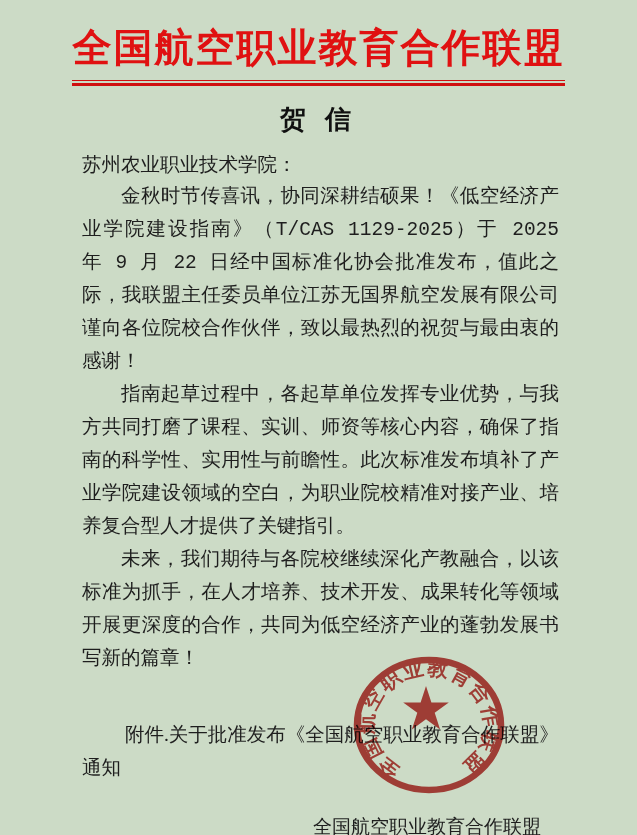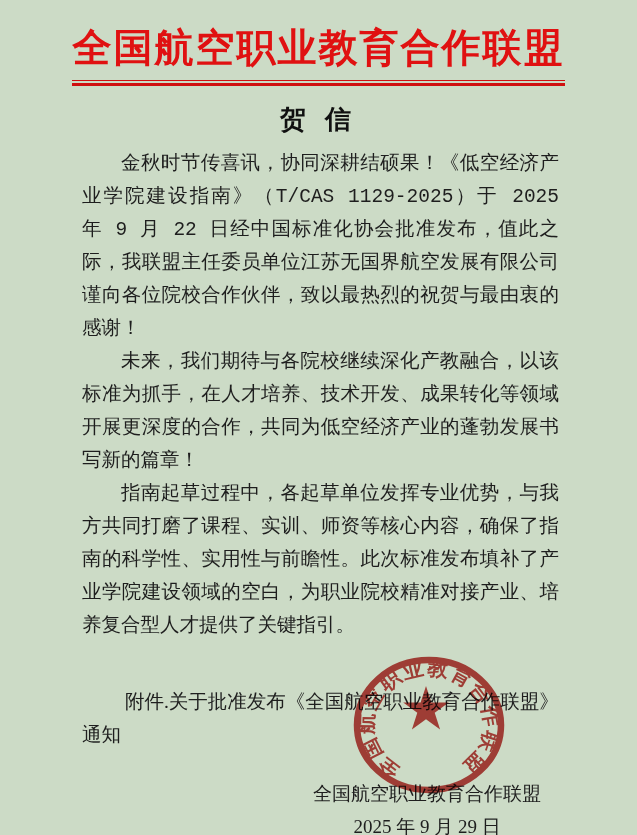--- a/index.html
+++ b/index.html
@@ -88,23 +88,24 @@
 <div class="page">
 
   <div class="letterhead">
     <h1 class="org-title">全国航空职业教育合作联盟</h1>
     <div class="header-rule"></div>
   </div>
 
   <h2 class="letter-title">贺  信</h2>
 
   <div class="body-text">
+    <p class="salutation">苏州农业职业技术学院：</p>
     <p class="para">金秋时节传喜讯，协同深耕结硕果！《低空经济产业学院建设指南》（T/CAS 1129-2025）于 2025 年 9 月 22 日经中国标准化协会批准发布，值此之际，我联盟主任委员单位江苏无国界航空发展有限公司谨向各位院校合作伙伴，致以最热烈的祝贺与最由衷的感谢！</p>
+    <p class="para">指南起草过程中，各起草单位发挥专业优势，与我方共同打磨了课程、实训、师资等核心内容，确保了指南的科学性、实用性与前瞻性。此次标准发布填补了产业学院建设领域的空白，为职业院校精准对接产业、培养复合型人才提供了关键指引。</p>
     <p class="para">未来，我们期待与各院校继续深化产教融合，以该标准为抓手，在人才培养、技术开发、成果转化等领域开展更深度的合作，共同为低空经济产业的蓬勃发展书写新的篇章！</p>
-    <p class="para">指南起草过程中，各起草单位发挥专业优势，与我方共同打磨了课程、实训、师资等核心内容，确保了指南的科学性、实用性与前瞻性。此次标准发布填补了产业学院建设领域的空白，为职业院校精准对接产业、培养复合型人才提供了关键指引。</p>
   </div>
 
   <div class="attachment-line">附件.关于批准发布《全国航空职业教育合作联盟》通知</div>
 
   <div class="signature-block">
     <p class="signature-name">全国航空职业教育合作联盟</p>
     <p class="signature-date">2025 年 9 月 29 日</p>
   </div>
 
   <svg class="seal" viewBox="0 0 160 152" xmlns="http://www.w3.org/2000/svg">

